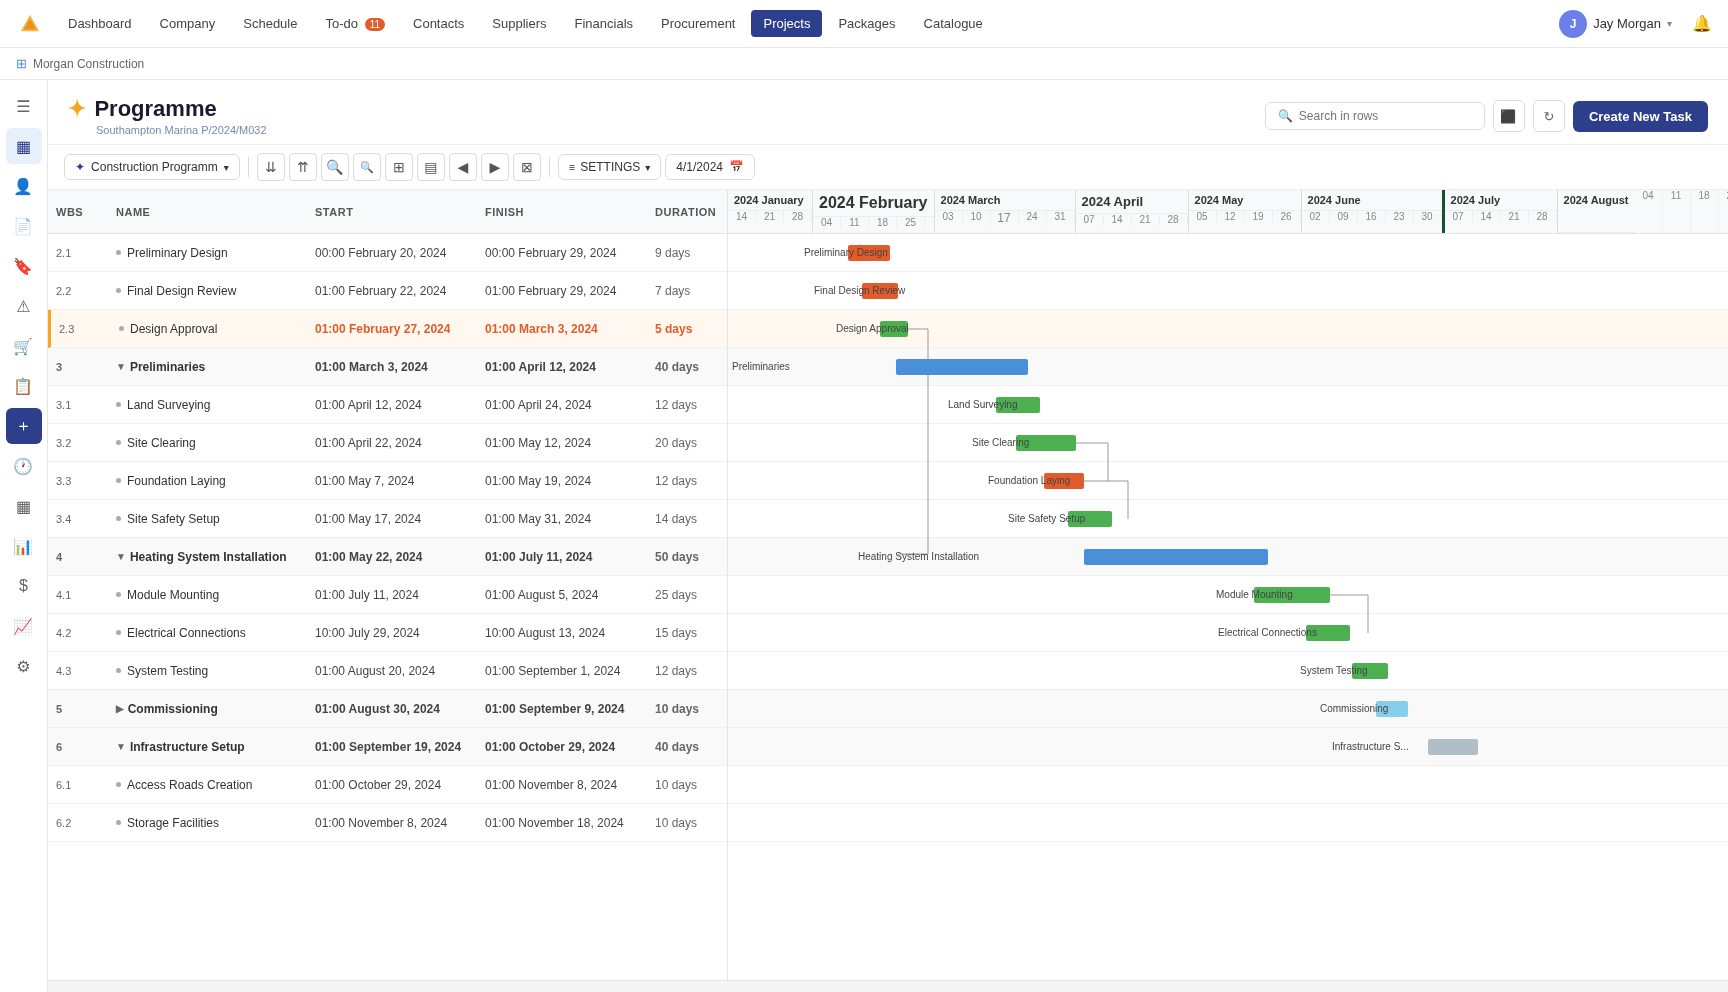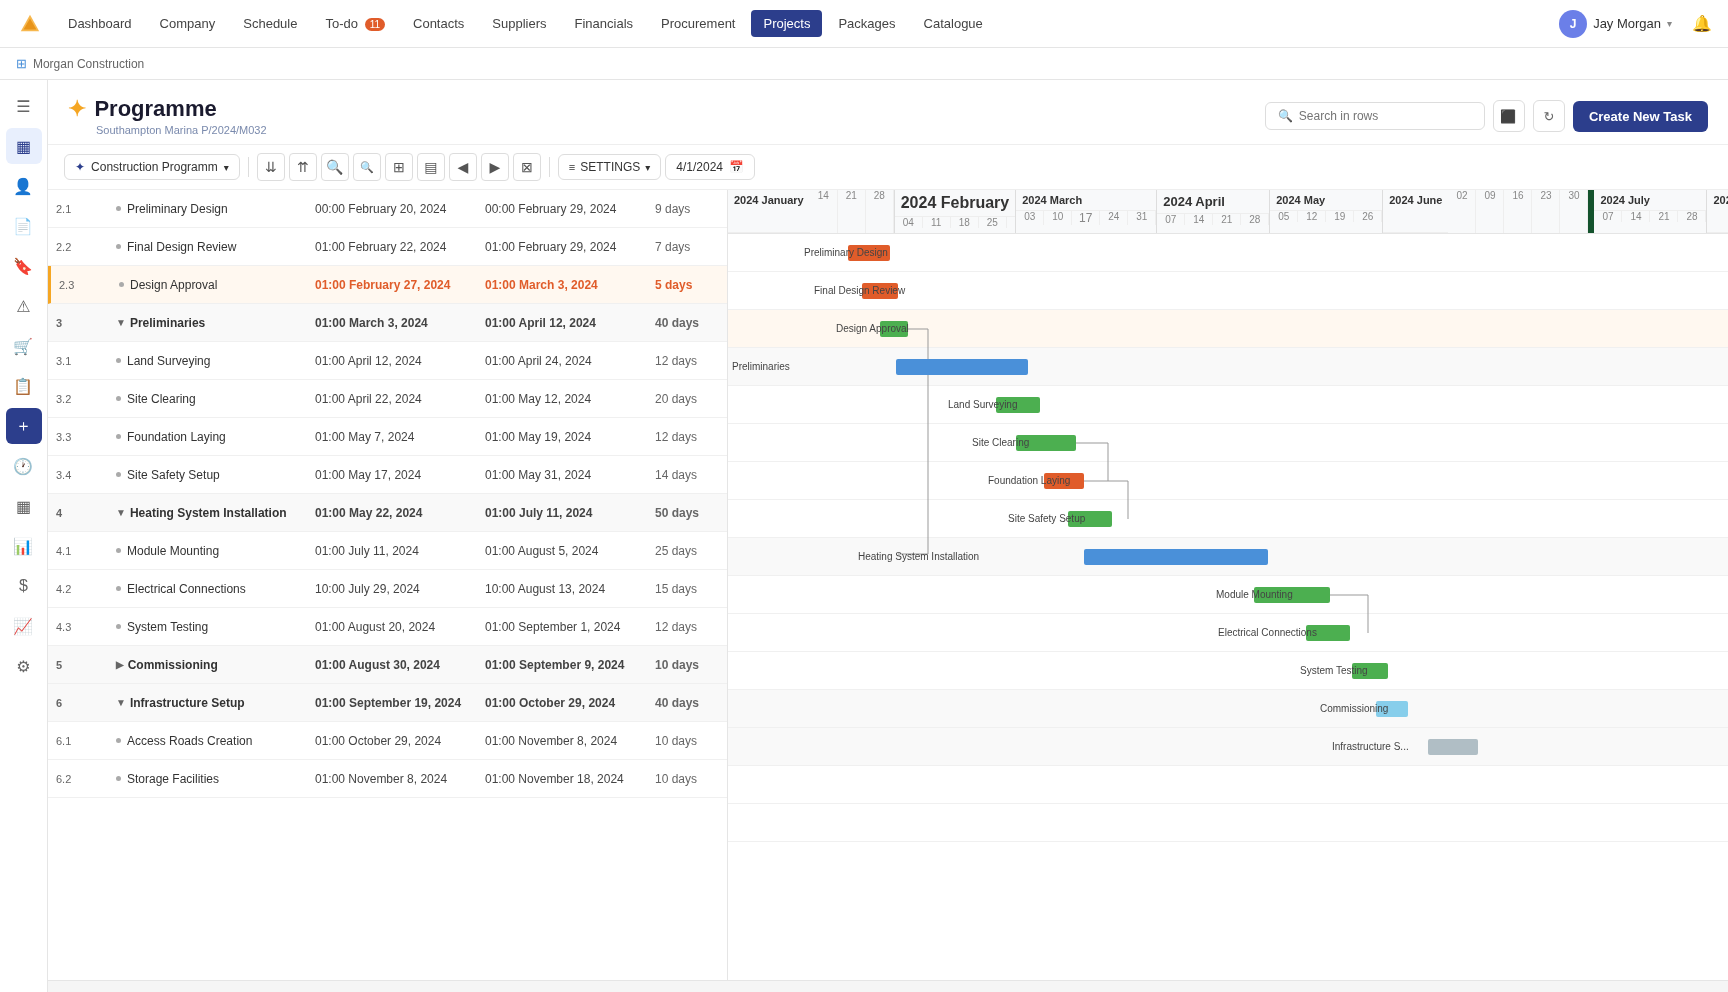--- a/index.html
+++ b/index.html
@@ -198,20 +198,27 @@
       </div>
       <div class="date-btn">
         <span>4/1/2024</span>
         <span style="font-size:12px;">📅</span>
       </div>
     </div>
 
     <div class="gantt-container">
 
       <div class="table-area">
+        <div class="table-header">
+          <div class="col-wbs">WBS</div>
+          <div class="col-name">NAME</div>
+          <div class="col-start">START</div>
+          <div class="col-finish">FINISH</div>
+          <div class="col-dur">DURATION</div>
+        </div>
 
         <div class="table-row">
           <div class="cell-wbs">2.1</div>
           <div class="cell-name"><span class="dot"></span>Preliminary Design</div>
           <div class="cell-start">00:00 February 20, 2024</div>
           <div class="cell-finish">00:00 February 29, 2024</div>
           <div class="cell-dur">9 days</div>
         </div>
 
         <div class="table-row">
@@ -333,21 +340,21 @@
           <div class="cell-finish">01:00 November 18, 2024</div>
           <div class="cell-dur">10 days</div>
         </div>
       </div>
 
       <div class="gantt-chart">
         <div style="min-width: 1000px;">
 
           <div class="gantt-header">
 
-            <div style="display:flex;flex-direction:row;border-right:1px solid #ddd;">
+            <div style="display:flex;flex-direction:column;border-right:1px solid #ddd;">
               <div style="font-size:11px;font-weight:600;padding:4px 6px;border-bottom:1px solid #eee;white-space:nowrap;">2024 January</div>
               <div style="display:flex;">
                 <div style="width:28px;text-align:center;font-size:10px;color:#888;border-right:1px solid #eee;">14</div>
                 <div style="width:28px;text-align:center;font-size:10px;color:#888;border-right:1px solid #eee;">21</div>
                 <div style="width:28px;text-align:center;font-size:10px;color:#888;border-right:1px solid #eee;">28</div>
               </div>
             </div>
 
             <div style="display:flex;flex-direction:column;border-right:1px solid #ddd;">
               <div style="font-size:16px;font-weight:600;padding:4px 6px;border-bottom:1px solid #eee;white-space:nowrap;">2024 February</div>
@@ -383,21 +390,21 @@
             <div style="display:flex;flex-direction:column;border-right:1px solid #ddd;">
               <div style="font-size:11px;font-weight:600;padding:4px 6px;border-bottom:1px solid #eee;white-space:nowrap;">2024 May</div>
               <div style="display:flex;">
                 <div style="width:28px;text-align:center;font-size:10px;color:#888;border-right:1px solid #eee;">05</div>
                 <div style="width:28px;text-align:center;font-size:10px;color:#888;border-right:1px solid #eee;">12</div>
                 <div style="width:28px;text-align:center;font-size:10px;color:#888;border-right:1px solid #eee;">19</div>
                 <div style="width:28px;text-align:center;font-size:10px;color:#888;border-right:1px solid #eee;">26</div>
               </div>
             </div>
 
-            <div style="display:flex;flex-direction:row;border-right:6px solid #14532d;">
+            <div style="display:flex;flex-direction:column;border-right:3px solid #14532d;">
               <div style="font-size:11px;font-weight:600;padding:4px 6px;border-bottom:1px solid #eee;white-space:nowrap;">2024 June</div>
               <div style="display:flex;">
                 <div style="width:28px;text-align:center;font-size:10px;color:#888;border-right:1px solid #eee;">02</div>
                 <div style="width:28px;text-align:center;font-size:10px;color:#888;border-right:1px solid #eee;">09</div>
                 <div style="width:28px;text-align:center;font-size:10px;color:#888;border-right:1px solid #eee;">16</div>
                 <div style="width:28px;text-align:center;font-size:10px;color:#888;border-right:1px solid #eee;">23</div>
                 <div style="width:28px;text-align:center;font-size:10px;color:#888;border-right:1px solid #eee;">30</div>
               </div>
             </div>
 

